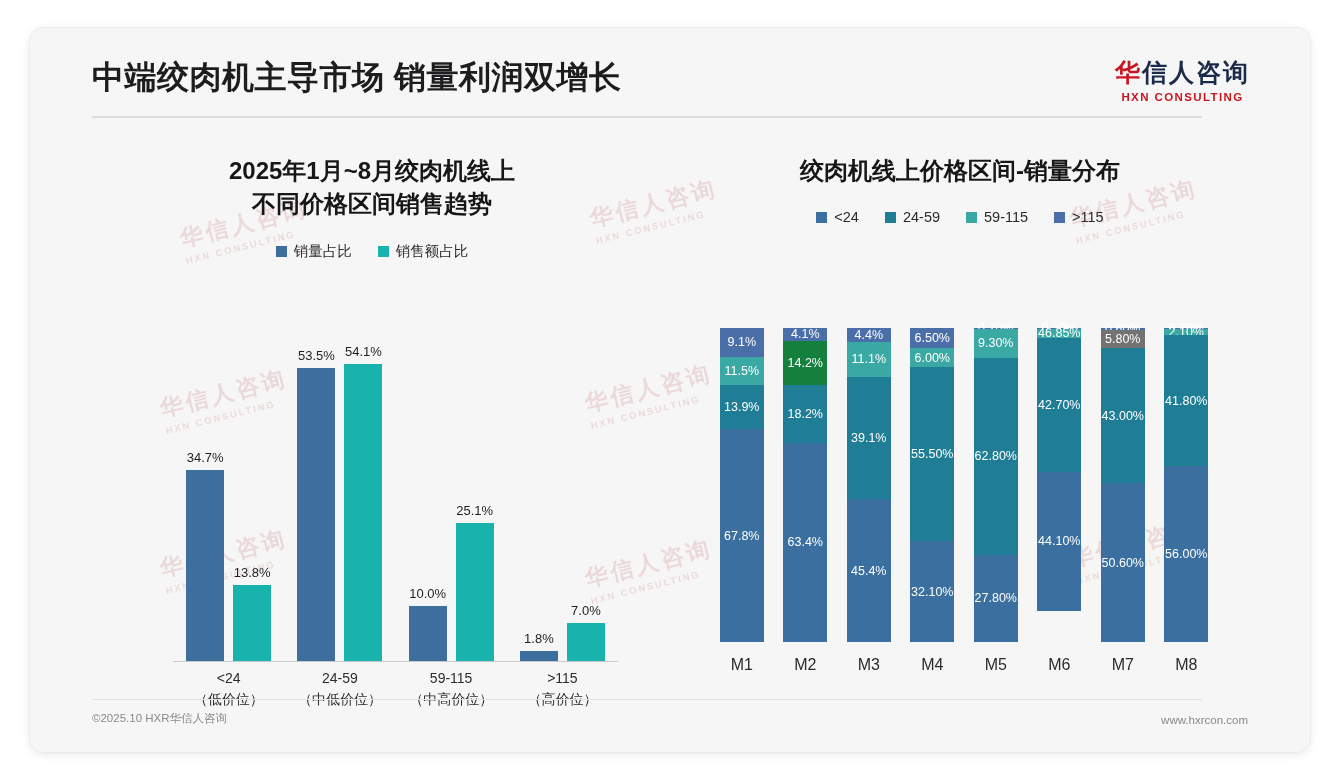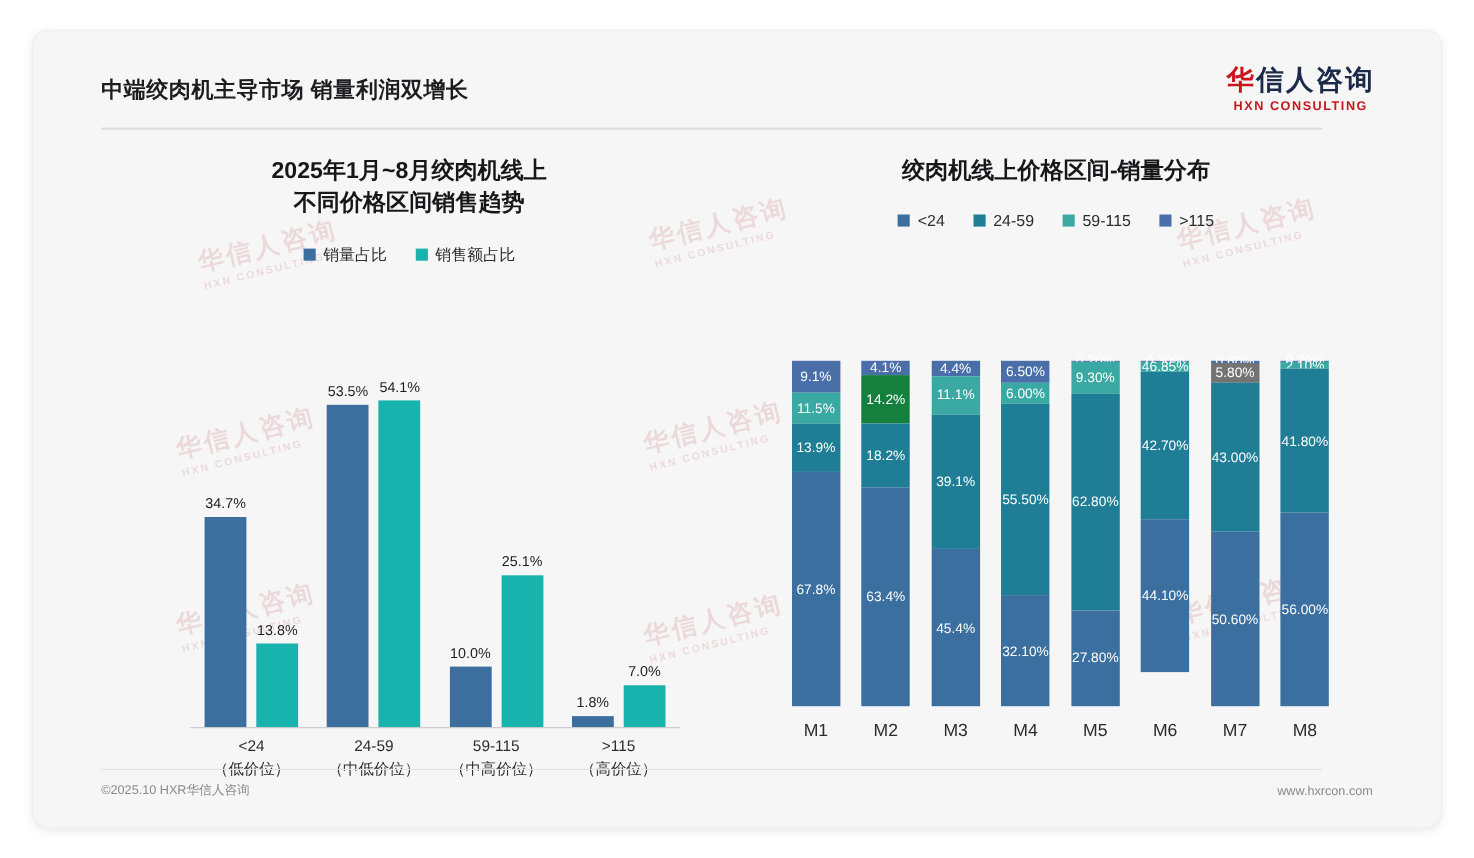--- a/index.html
+++ b/index.html
@@ -14,22 +14,22 @@
     background:#f6f6f6;
     border-radius:14px;
     box-shadow:0 0 0 1px #ededed, 0 2px 10px rgba(0,0,0,.10);
     overflow:hidden;
   }
   
   .hdr{
     position:absolute;left:0;top:0;width:100%;height:92px;
   }
   .hdr-title{
-    position:absolute;left:62px;top:40px;
-    font-size:20px;font-weight:bold;color:#1d1d1f;letter-spacing:.5px;
+    position:absolute;left:62px;top:28px;
+    font-size:32px;font-weight:bold;color:#1d1d1f;letter-spacing:.5px;
     white-space:nowrap;
   }
   .hdr-rule{
     position:absolute;left:62px;top:88px;width:1110px;height:2px;background:#dcdcdc;
   }
   .logo{
     position:absolute;right:60px;top:28px;text-align:center;
   }
   .logo-cn{
     font-size:25px;font-weight:bold;letter-spacing:2px;color:#1c2a4a;
@@ -37,22 +37,22 @@
   }
   .logo-cn .red{color:#c9161e;}
   .logo-en{
     margin-top:2px;font-size:11.5px;letter-spacing:1.4px;color:#c9161e;font-weight:bold;
   }
   
   .panel{position:absolute;top:104px;height:570px;}
   .panel-left{left:62px;width:560px;}
   .panel-right{left:650px;width:560px;}
   .panel-title{
-    text-align:center;font-size:21px;font-weight:bold;color:#17171a;line-height:1.38;
-    margin-top:10px;
+    text-align:center;font-size:24px;font-weight:bold;color:#17171a;line-height:1.38;
+    margin-top:22px;
   }
   
   .wm{
     position:absolute;color:#b9494c;opacity:.16;font-weight:bold;
     transform:rotate(-14deg);pointer-events:none;user-select:none;white-space:nowrap;
   }
   .wm .l1{font-size:23px;letter-spacing:3px;}
   .wm .l2{font-size:9.5px;letter-spacing:2px;margin-top:1px;}
   
   .legend{display:flex;justify-content:center;align-items:center;gap:26px;margin-top:22px;}

